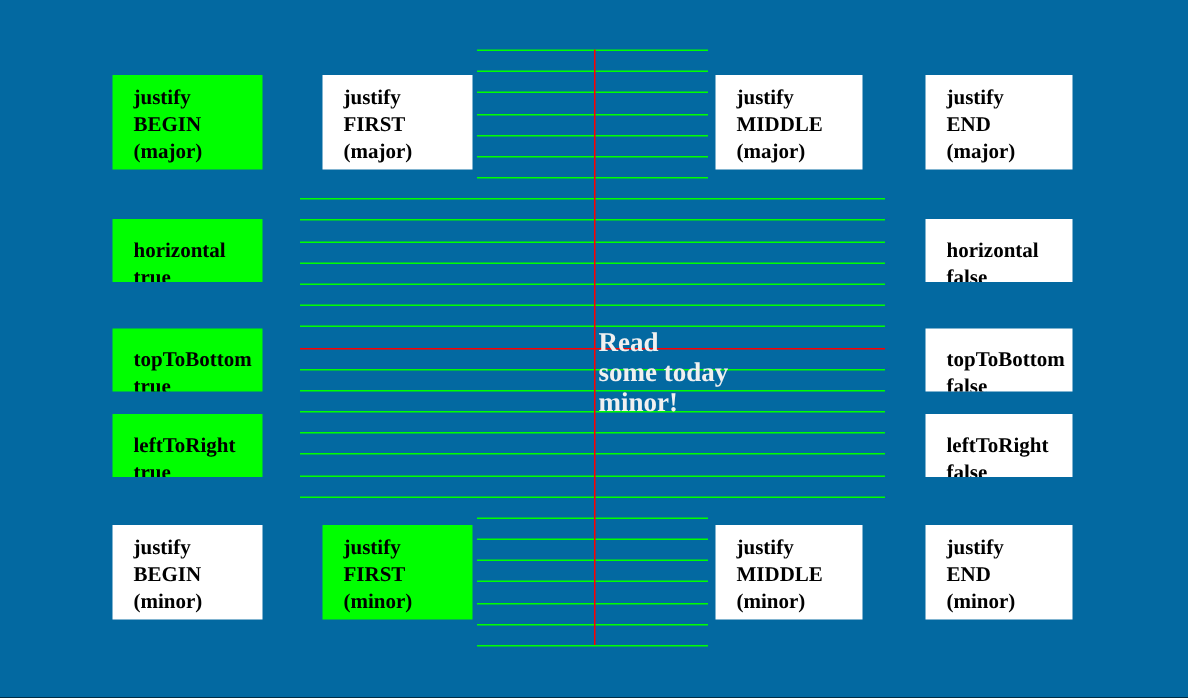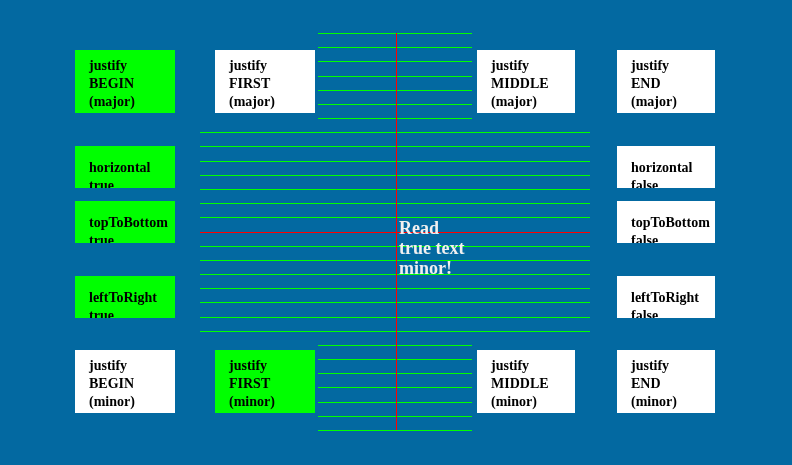--- a/index.html
+++ b/index.html
@@ -14,21 +14,21 @@
   }
   .btn.two{padding-top:13px;}
   .active{background:#00ff00;}
   .inactive{background:#ffffff;}
   .c1{left:75px;width:100px;}
   .c2{left:215px;width:100px;}
   .c3{left:477px;width:98px;}
   .c4{left:617px;width:98px;}
   .r-top{top:50px;height:63px;}
   .r-h{top:146px;height:42px;}
-  .r-t{top:201px;height:42px;}
+  .r-t{top:219px;height:42px;}
   .r-l{top:276px;height:42px;}
   .r-bot{top:350px;height:63px;}
   .hline{position:absolute;height:1px;}
   .vline{position:absolute;width:1px;}
   #guides{position:absolute;left:0;top:0;width:100%;height:100%;}
   #sample{
     position:absolute;left:399px;top:218px;
     font-weight:bold;font-size:18px;line-height:20px;
   }
 </style>
@@ -132,17 +132,17 @@
     <div>(minor)</div>
   </div>
   <div class="btn c4 r-bot inactive">
     <div>justify</div>
     <div>END</div>
     <div>(minor)</div>
   </div>
 
   <div id="sample" style="color: rgb(240, 240, 240);">
     <div>Read</div>
-    <div>true text</div>
+    <div>some today</div>
     <div>minor!</div>
   </div>
 
 </div>
 
 </body></html>

